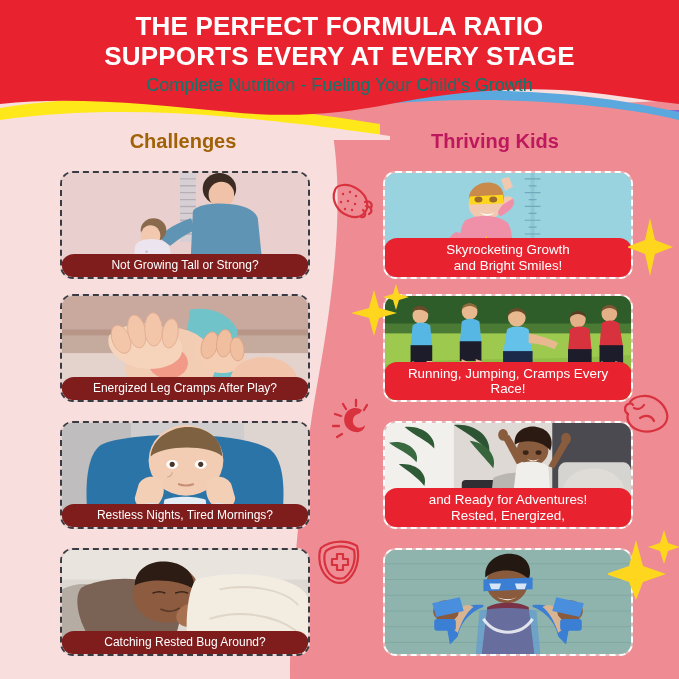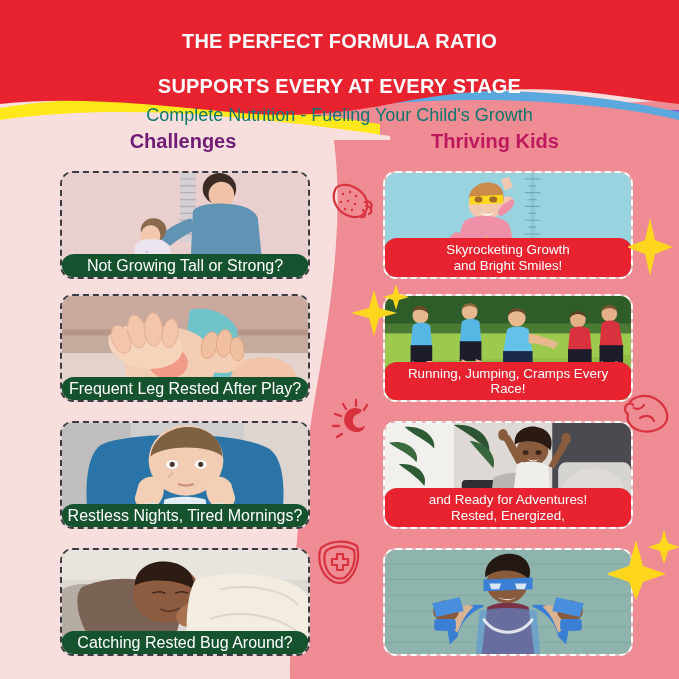--- a/index.html
+++ b/index.html
@@ -23,43 +23,42 @@
   #header-shape { position:absolute; inset:0; }
   #header-text {
     position:absolute; left:0; top:0; width:679px; height:110px;
     display:flex; flex-direction:column; align-items:center; justify-content:flex-start;
     padding-top:11px;
     z-index:6;
   }
   .h-line {
     color:#ffffff;
     font-weight:bold;
-    font-size:20px;
+    font-size:26px;
     letter-spacing:0.2px;
     line-height:30px;
     text-align:left;
     white-space:nowrap;
-    margin-top:15px;
   }
   #h-sub {
     color:#0f766e;
     font-size:18px;
     line-height:28px;
     text-align:center;
     white-space:nowrap;
     font-weight:400;
   }
 
   
   .col-head {
     position:absolute; z-index:6;
     font-weight:bold; font-size:20px;
     text-align:center; width:270px;
   }
-  #head-left  { left:48px;  top:130px; color:#701a75; }
+  #head-left  { left:48px;  top:130px; color:#a16207; }
   #head-right { left:360px; top:130px; color:#be185d; }
 
   
   .card {
     position:absolute; z-index:6;
     width:250px; height:108px;
     border-radius:13px;
     overflow:hidden;
   }
   .card.left  { left:60px;  border:2px dashed #3a3a42; background:#e8d4d2; }
@@ -71,21 +70,21 @@
     position:absolute; left:50%; transform:translateX(-50%);
     bottom:-1px;
     width:248px;
     border-radius:13px;
     text-align:center;
     color:#fff; font-weight:normal;
     padding:4px 6px 5px;
     line-height:15px;
     z-index:3;
   }
-  .cap.dark { background:#14532d; font-size:16px; bottom:-3px; padding-bottom:7px;}
+  .cap.dark { background:#7f1d1d; font-size:12px; bottom:-3px; padding-bottom:7px;}
   .cap.red  { background:#e8232f; font-size:13.4px; bottom:-3px; padding-bottom:7px;}
   .cap.two  { line-height:15.5px; }
 
   
   .deco { position:absolute; z-index:7; }
 </style>
 </head>
 <body>
 
 <div id="bg-layer">
@@ -168,21 +167,21 @@
       <ellipse cx="110" cy="38" rx="8" ry="15" transform="rotate(8 110 38)"></ellipse>
     </g>
     <path d="M140,46 C156,40 176,44 184,56 C190,66 182,76 168,78 C152,80 138,72 136,60 C135,52 136,48 140,46 Z" fill="#f4cdb3"></path>
     <g fill="#f0bf9f" stroke="#ddA283" stroke-width="0.8">
       <ellipse cx="150" cy="50" rx="8" ry="14" transform="rotate(18 150 50)"></ellipse>
       <ellipse cx="165" cy="48" rx="8" ry="14" transform="rotate(6 165 48)"></ellipse>
       <ellipse cx="178" cy="54" rx="7" ry="12" transform="rotate(-6 178 54)"></ellipse>
     </g>
     <ellipse cx="205" cy="86" rx="34" ry="24" fill="#f2c5ab"></ellipse>
   </svg>
-  <div class="cap dark">Frequent Leg Rested After Play?</div>
+  <div class="cap dark">Energized Leg Cramps After Play?</div>
 </div>
 
 <div class="card left" style="top:421px">
   <svg class="photo" viewBox="0 0 250 108" preserveAspectRatio="none">
     <rect width="250" height="108" fill="#cfcdcd"></rect>
     <rect x="0" y="0" width="70" height="108" fill="#bfbdbd"></rect>
     <rect x="185" y="0" width="65" height="108" fill="#ded4d0"></rect>
     <path d="M40,22 C70,8 180,8 210,26 C226,36 228,70 222,108 L28,108 C22,70 24,32 40,22 Z" fill="#2a74a8"></path>
     <ellipse cx="126" cy="38" rx="38" ry="36" fill="#f2cdb4"></ellipse>
     <path d="M90,34 C92,14 112,4 128,4 C146,4 162,14 163,34 C150,22 104,22 90,34 Z" fill="#7e6140"></path>

